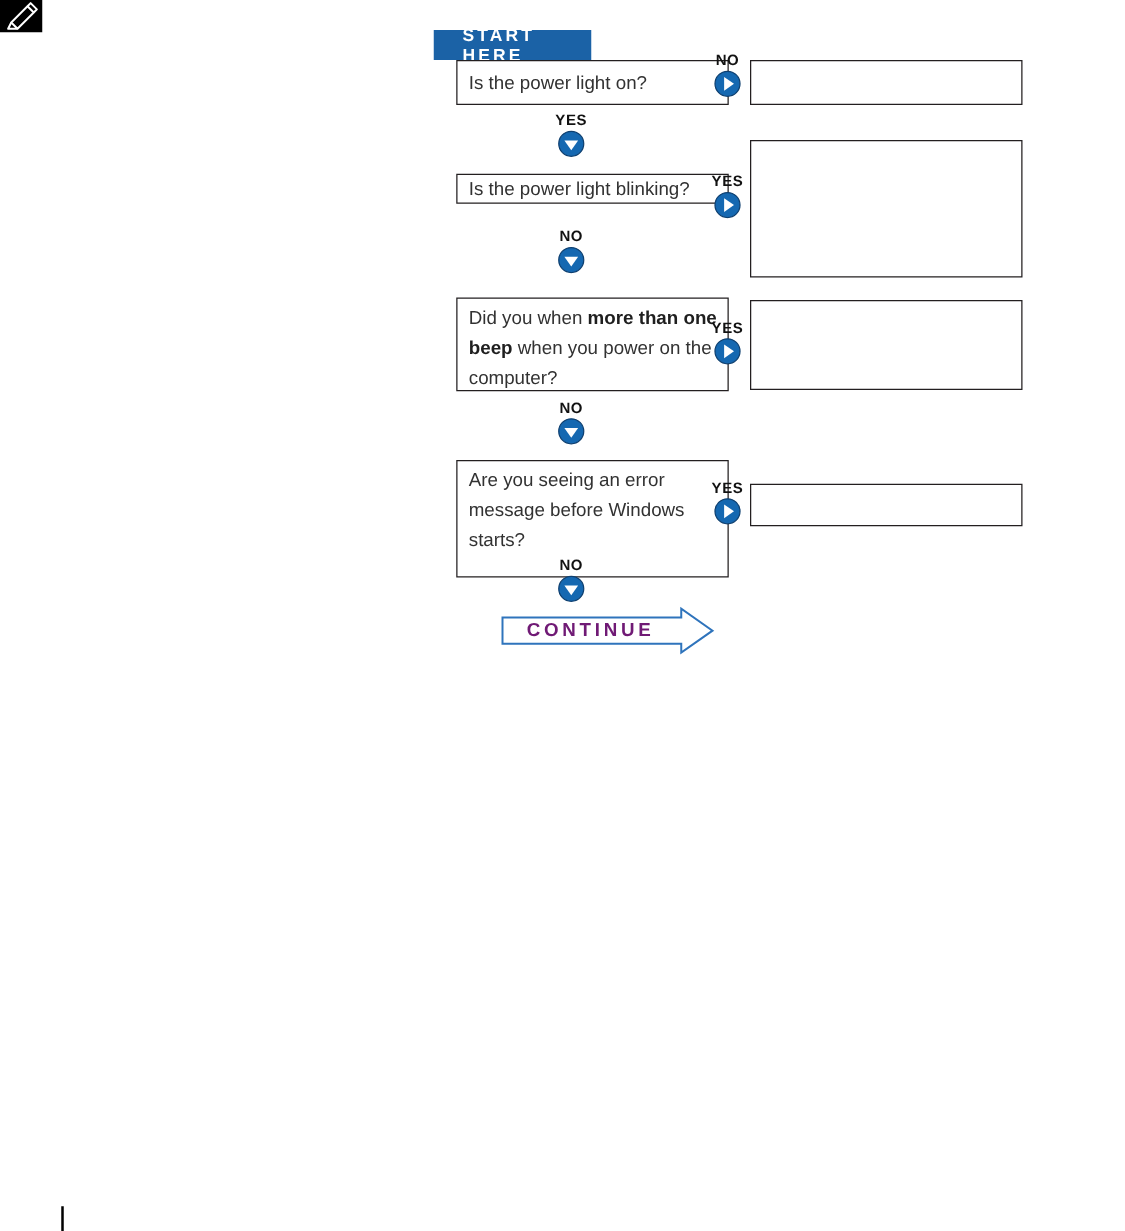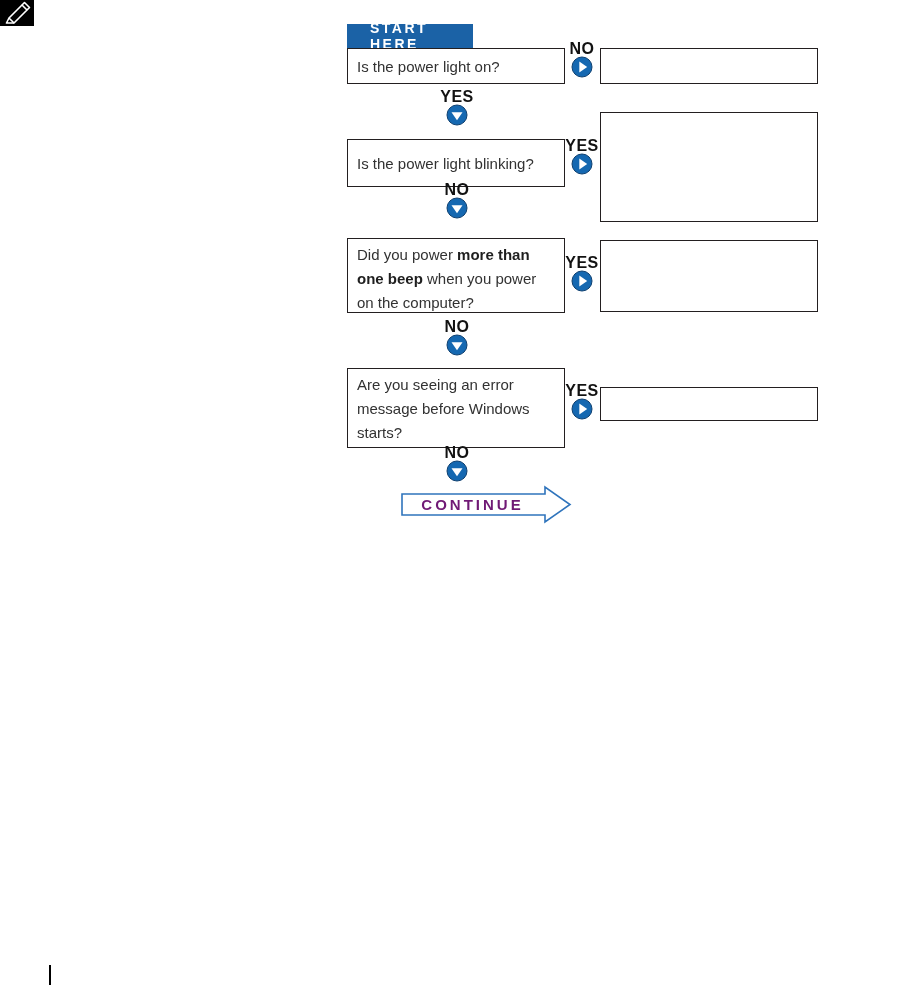--- a/index.html
+++ b/index.html
@@ -6,31 +6,31 @@
   .page{position:relative;width:900px;height:985px;background:#ffffff;overflow:hidden;
         font-family:"Liberation Sans", sans-serif;}
 
   .note-icon{position:absolute;left:0;top:0;width:34px;height:26px;}
 
   .banner{position:absolute;left:347px;top:24px;width:126px;height:24px;
           background:var(--banner-bg);display:flex;align-items:center;
           padding-left:23px;box-sizing:border-box;}
   .banner-label{color:var(--banner-text);font-weight:bold;font-size:14px;letter-spacing:2.5px;}
 
-  .qbox{position:absolute;left:347px;width:218px;border:1.5px solid var(--box-border);
+  .qbox{position:absolute;left:365px;width:218px;border:1.5px solid var(--box-border);
         box-sizing:border-box;background:#fff;color:var(--question-text);font-size:15px;}
   .qbox.single{display:flex;align-items:center;padding-left:9px;}
   .qbox.multi{padding:4px 8px 0 9px;line-height:24px;}
   .qbox b{font-weight:bold;color:#1f1f1f;}
 
   .abox{position:absolute;width:218px;border:1.5px solid var(--box-border);
         box-sizing:border-box;background:#fff;}
 
   .branch{position:absolute;display:flex;flex-direction:column;align-items:center;width:30px;}
-  .branch .lbl{font-size:16px;font-weight:bold;letter-spacing:0.5px;
+  .branch .lbl{font-size:12px;font-weight:bold;letter-spacing:0.5px;
                color:var(--label-text);line-height:13px;}
   .circle-icon{display:block;margin-top:1px;}
   .circle-icon circle{fill:var(--circle-fill);stroke:var(--circle-ring);stroke-width:1;}
   .circle-icon path{fill:#ffffff;}
 
   .continue-wrap{position:absolute;left:400px;top:485px;width:172px;height:39px;}
   .continue-wrap svg{position:absolute;left:0;top:0;}
   .continue-wrap polygon{fill:#ffffff;stroke:var(--arrow-outline);stroke-width:1.6;}
   .continue-label{position:absolute;left:0;top:9px;width:145px;height:21px;
                   display:flex;align-items:center;justify-content:center;
@@ -70,59 +70,59 @@
   </div>
   <div class="abox" style="left:600px;top:48px;height:36px"></div>
   <div class="branch" style="left:440px;top:90px;width:34px">
     <span class="lbl">YES</span>
     <svg class="circle-icon" width="22" height="22" viewBox="0 0 22 22">
       <circle cx="11" cy="11" r="10"></circle>
         <path d="M5.5 8.3 L16.5 8.3 L11 16.2 Z"></path>
     </svg>
   </div>
 
-  <div class="qbox single" style="top:139px;height:48px">
+  <div class="qbox single" style="top:139px;height:24px">
     <span><span>Is the power light blinking?</span><b></b><span></span></span>
   </div>
   <div class="branch" style="left:567px;top:139px">
     <span class="lbl">YES</span>
     <svg class="circle-icon" width="22" height="22" viewBox="0 0 22 22">
       <circle cx="11" cy="11" r="10"></circle>
         <path d="M8.3 5.5 L8.3 16.5 L16.2 11 Z"></path>
     </svg>
   </div>
   <div class="abox" style="left:600px;top:112px;height:110px"></div>
   <div class="branch" style="left:440px;top:183px;width:34px">
     <span class="lbl">NO</span>
     <svg class="circle-icon" width="22" height="22" viewBox="0 0 22 22">
       <circle cx="11" cy="11" r="10"></circle>
         <path d="M5.5 8.3 L16.5 8.3 L11 16.2 Z"></path>
     </svg>
   </div>
 
   <div class="qbox multi" style="top:238px;height:75px">
-    <span><span>Did you power </span><b>more than one beep</b><span> when you power on the computer?</span></span>
+    <span><span>Did you when </span><b>more than one beep</b><span> when you power on the computer?</span></span>
   </div>
   <div class="branch" style="left:567px;top:256px">
     <span class="lbl">YES</span>
     <svg class="circle-icon" width="22" height="22" viewBox="0 0 22 22">
       <circle cx="11" cy="11" r="10"></circle>
         <path d="M8.3 5.5 L8.3 16.5 L16.2 11 Z"></path>
     </svg>
   </div>
   <div class="abox" style="left:600px;top:240px;height:72px"></div>
   <div class="branch" style="left:440px;top:320px;width:34px">
     <span class="lbl">NO</span>
     <svg class="circle-icon" width="22" height="22" viewBox="0 0 22 22">
       <circle cx="11" cy="11" r="10"></circle>
         <path d="M5.5 8.3 L16.5 8.3 L11 16.2 Z"></path>
     </svg>
   </div>
 
-  <div class="qbox multi" style="top:368px;height:80px">
+  <div class="qbox multi" style="top:368px;height:94px">
     <span><span>Are you seeing an error message before Windows starts?</span><b></b><span></span></span>
   </div>
   <div class="branch" style="left:567px;top:384px">
     <span class="lbl">YES</span>
     <svg class="circle-icon" width="22" height="22" viewBox="0 0 22 22">
       <circle cx="11" cy="11" r="10"></circle>
         <path d="M8.3 5.5 L8.3 16.5 L16.2 11 Z"></path>
     </svg>
   </div>
   <div class="abox" style="left:600px;top:387px;height:34px"></div>

